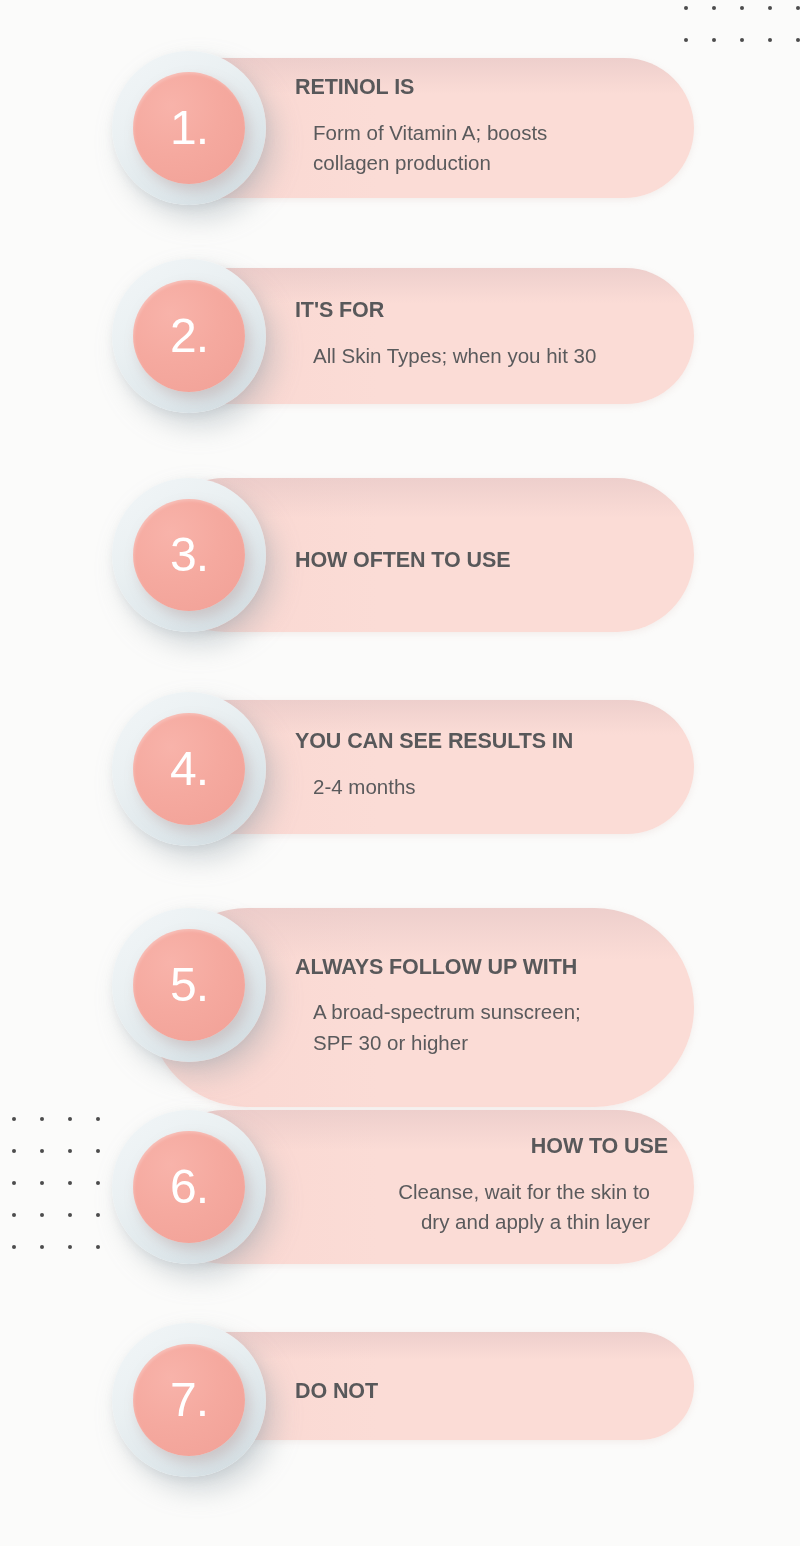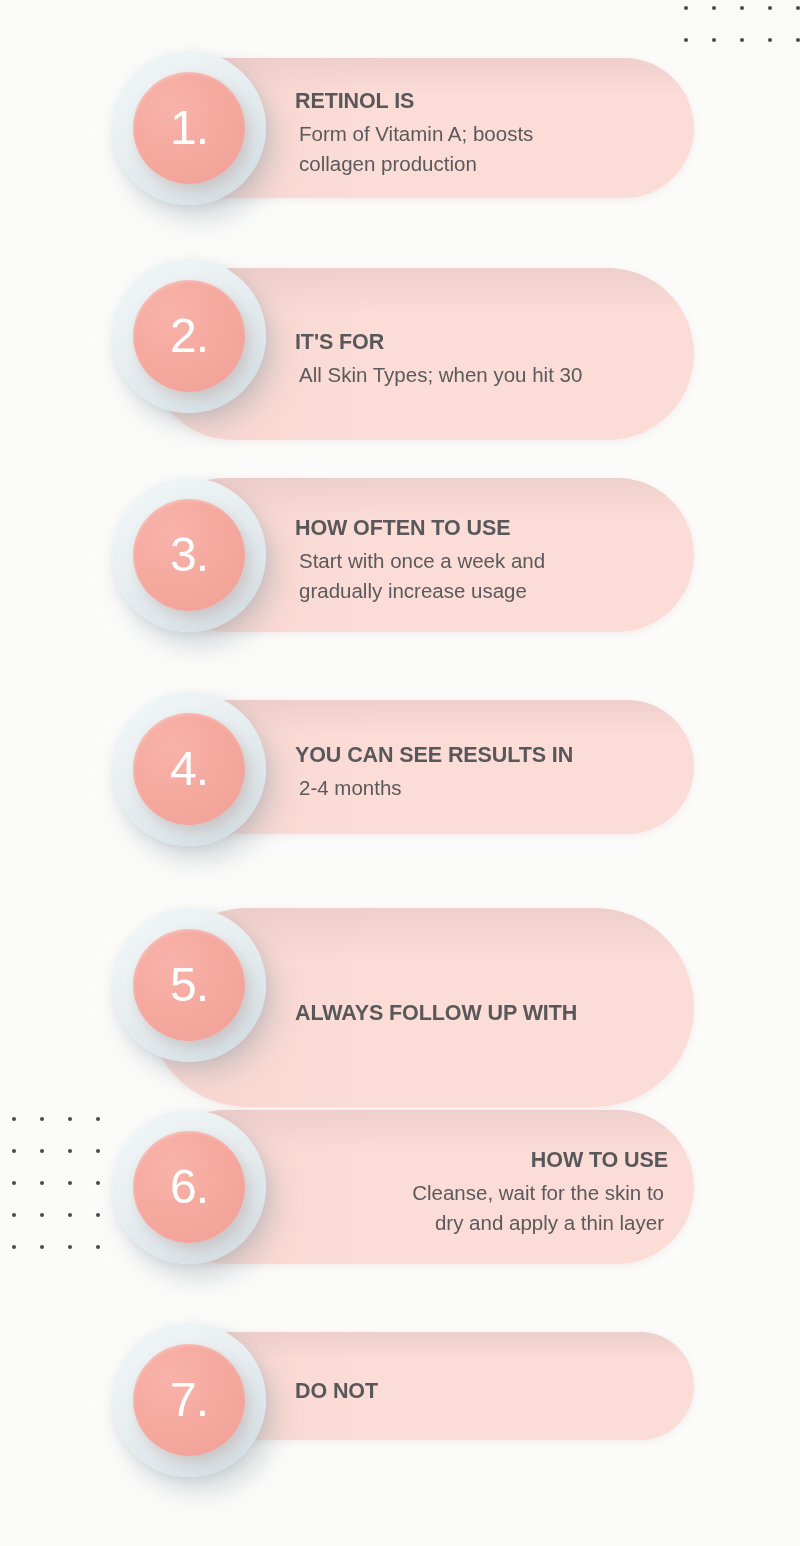--- a/index.html
+++ b/index.html
@@ -90,21 +90,21 @@
     letter-spacing: -0.1px;
     line-height: 1.16;
     margin: 16px 0 5px 0;
     white-space: nowrap;
   }
   .pill-desc {
     color: #5a5a5c;
     font-weight: normal;
     font-size: 20.5px;
     line-height: 1.48;
-    margin: 4px;
+    margin: 18px;
   }
   .pill-desc .desc-line {
     display: block;
     white-space: nowrap;
   }
 
   
   .step-badge {
     position: absolute;
     left: 112px;
@@ -168,42 +168,38 @@
           </div>
         </div>
       </div>
       <div class="step-badge" style="top: 51px;">
         <div class="badge-inner">
           <span class="badge-number">1.</span>
         </div>
       </div>
     </div>
     <div class="step-row" style="top: 0px;">
-      <div class="step-pill" style="top: 268px; height: 172px;">
+      <div class="step-pill" style="top: 268px; height: 136px;">
         <div class="pill-text">
           <div class="pill-title">IT'S FOR</div>
           <div class="pill-desc">
             <span class="desc-line">All Skin Types; when you hit 30</span>
           </div>
         </div>
       </div>
       <div class="step-badge" style="top: 259px;">
         <div class="badge-inner">
           <span class="badge-number">2.</span>
         </div>
       </div>
     </div>
     <div class="step-row" style="top: 0px;">
       <div class="step-pill" style="top: 478px; height: 154px;">
         <div class="pill-text">
           <div class="pill-title">HOW OFTEN TO USE</div>
-          <div class="pill-desc">
-            <span class="desc-line">Start with once a week and</span>
-            <span class="desc-line">gradually increase usage</span>
-          </div>
         </div>
       </div>
       <div class="step-badge" style="top: 478px;">
         <div class="badge-inner">
           <span class="badge-number">3.</span>
         </div>
       </div>
     </div>
     <div class="step-row" style="top: 0px;">
       <div class="step-pill" style="top: 700px; height: 134px;">
@@ -217,20 +213,24 @@
       <div class="step-badge" style="top: 692px;">
         <div class="badge-inner">
           <span class="badge-number">4.</span>
         </div>
       </div>
     </div>
     <div class="step-row" style="top: 0px;">
       <div class="step-pill" style="top: 908px; height: 199px;">
         <div class="pill-text">
           <div class="pill-title">ALWAYS FOLLOW UP WITH</div>
+          <div class="pill-desc">
+            <span class="desc-line">A broad-spectrum sunscreen;</span>
+            <span class="desc-line">SPF 30 or higher</span>
+          </div>
         </div>
       </div>
       <div class="step-badge" style="top: 908px;">
         <div class="badge-inner">
           <span class="badge-number">5.</span>
         </div>
       </div>
     </div>
     <div class="step-row" style="top: 0px;">
       <div class="step-pill" style="top: 1110px; height: 154px; text-align: right;">

